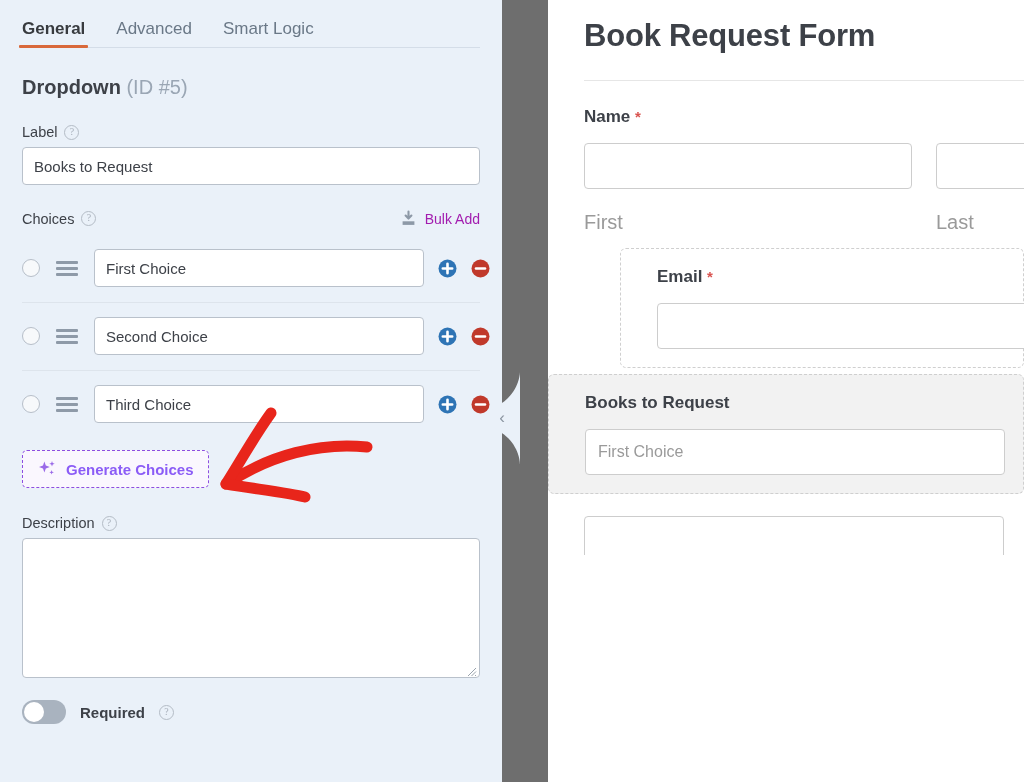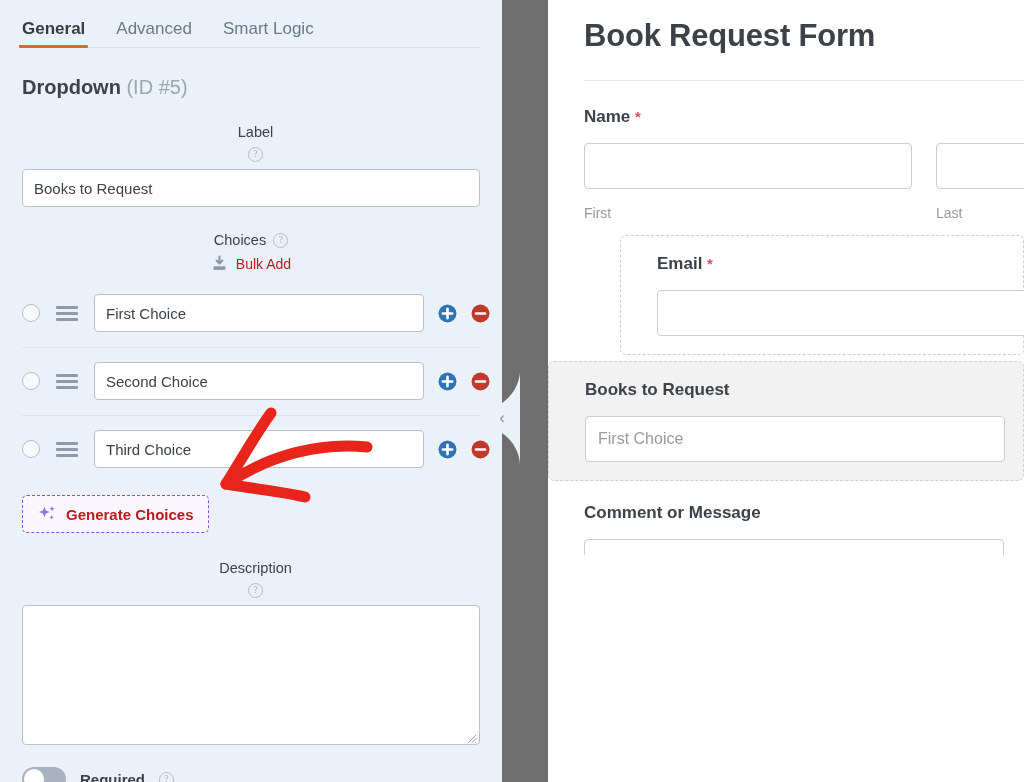--- a/index.html
+++ b/index.html
@@ -43,36 +43,36 @@
 
   .field-title {
     margin: 28px 0 0 22px;
     font-size: 20px; color: #3d4148; font-weight: bold;
   }
   .field-title .fid { color: #9aa6b4; font-weight: normal; }
 
   .lbl-row {
     display: flex; align-items: center; gap: 7px;
     margin: 25px 13px 7px 22px;
-    font-size: 14.5px; color: #3d4148; flex-direction: column;
+    font-size: 14.5px; color: #3d4148;
   }
   .lbl-row.spread { margin-right: 22px; justify-content: space-between; }
   .lbl-left { display: flex; align-items: center; gap: 7px; }
 
   .help {
     width: 15px; height: 15px; border-radius: 50%;
     border: 1.3px solid #b4bcc6; color: #a6aeb9;
     font-size: 10px; line-height: 12.5px; text-align: center;
     font-family: "Liberation Serif", serif;
     cursor: pointer; flex: none;
   }
 
   .bulk-add {
     display: flex; align-items: center; gap: 8px;
-    color: #b91c1c; font-size: 14px; cursor: pointer;
+    color: #a21caf; font-size: 14px; cursor: pointer;
   }
 
   .txt-input {
     display: block; margin: 0 22px;
     height: 38px; width: 458px;
     background: #fff; border: 1px solid #b9c1cb; border-radius: 4px;
     font-size: 15px; color: #3d4148;
     padding: 0 11px; outline: none;
     font-family: "Liberation Sans", sans-serif;
   }
@@ -106,21 +106,21 @@
     font-family: "Liberation Sans", sans-serif;
   }
   .ic-btn { margin-left: 14px; flex: none; cursor: pointer; line-height: 0; }
 
   .gen-btn {
     display: inline-flex; align-items: center; gap: 9px;
     margin: 12px 0 0 22px;
     height: 38px; padding: 0 14px;
     background: #faf7fe;
     border: 1.6px dashed #8d4ee0; border-radius: 5px;
-    color: #b91c1c; font-size: 15px; font-weight: bold;
+    color: #8b5cf6; font-size: 15px; font-weight: bold;
     cursor: pointer;
   }
 
   .desc-area {
     display: block; margin: 6px 22px 0 22px;
     width: 458px; height: 140px;
     background: #fff; border: 1px solid #b9c1cb; border-radius: 4px;
     resize: none; outline: none;
     font-family: "Liberation Sans", sans-serif; font-size: 15px;
     padding: 8px 11px;
@@ -194,21 +194,21 @@
   }
   .f-textarea {
     height: 130px; background: #fff;
     border: 1px solid #cdcdcd; border-radius: 4px;
     outline: none; resize: none;
     font-family: "Liberation Sans", sans-serif; font-size: 16px;
     padding: 10px 12px;
   }
   .name-grid { display: flex; gap: 24px; }
   .name-col { }
-  .sub-lbl { font-size: 14px; color: #9a9a9a; margin-top: 16px; }
+  .sub-lbl { font-size: 20px; color: #9a9a9a; margin-top: 22px; }
 
   
   .arrow-overlay {
     position: absolute; left: 0; top: 0;
     width: 502px; height: 782px; pointer-events: none; z-index: 30;
   }
 </style>
 </head>
 <body>
 
@@ -408,21 +408,18 @@
     </div>
 
     <div class="fld boxed active" style="margin-top:6px;">
       <div class="f-label">
         <span>Books to Request</span>
       </div>
       <input class="f-input" style="width: 420px; color: rgb(154, 154, 154);" value="First Choice">
     </div>
 
     <div class="fld" style="padding-top:22px;">
-      <div class="f-label">
-        <span>Comment or Message</span>
-      </div>
       <textarea class="f-textarea" style="width: 420px;"></textarea>
     </div>
 
   </div>
 
 </div>
 
 </body></html>

